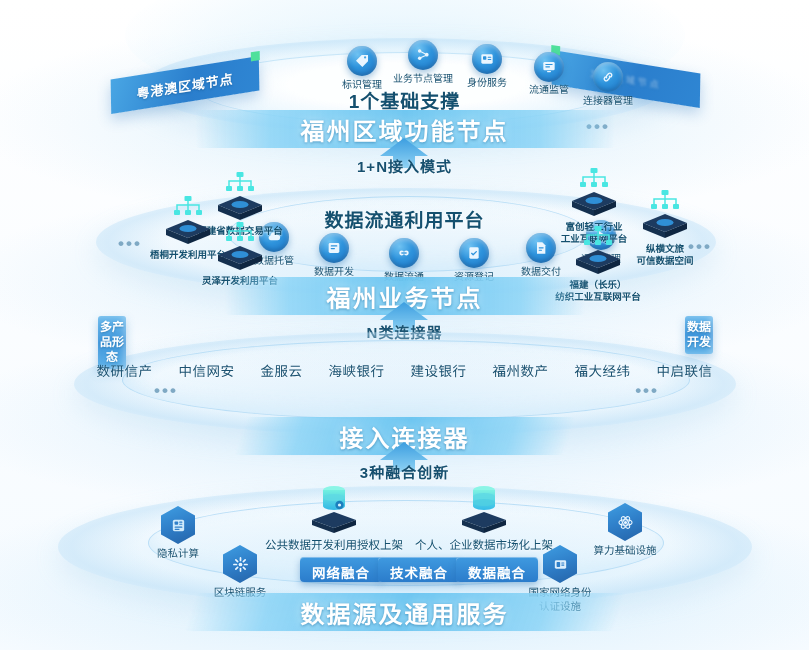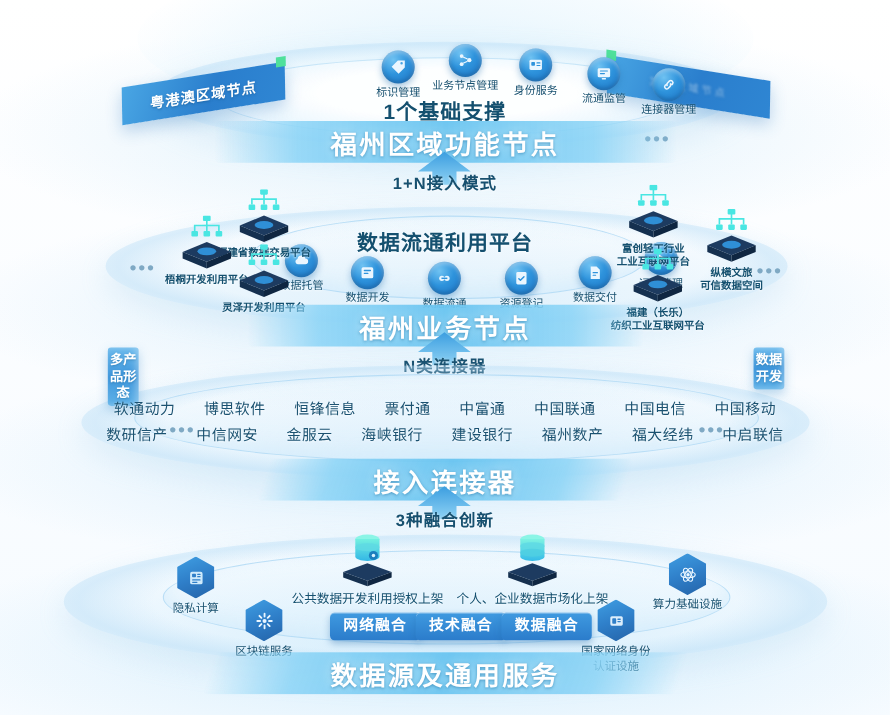--- a/index.html
+++ b/index.html
@@ -102,21 +102,21 @@
   
   .corp-wrap{position:absolute;left:50%;transform:translateX(-50%);width:620px;text-align:center;}
   .corp-row{display:flex;justify-content:center;gap:26px;margin:4px 0;}
   .corp{font-size:13.5px;color:#1b5271;letter-spacing:.5px;white-space:nowrap;
      text-shadow:0 1px 2px rgba(255,255,255,.85);}
 
   
   .pill{position:absolute;height:25px;padding:0 12px;border-radius:4px;
      background:linear-gradient(180deg,#3f9ae0 0%,#2b7ccb 100%);
      color:#fff;font-size:13.5px;font-weight:bold;letter-spacing:1px;
-     display:flex;align-items:flex-start;justify-content:center;
+     display:flex;align-items:flex-end;justify-content:center;
      box-shadow:0 3px 7px rgba(35,104,170,.38), inset 0 1px 0 rgba(255,255,255,.35);
      white-space:nowrap;}
 
   
   .ribbon{position:absolute;width:28px;padding:4px 0;border-radius:3px;
      background:linear-gradient(180deg,#6ab9ec 0%,#3f97dc 50%,#5fb2e8 100%);
      color:#fff;font-size:12px;font-weight:bold;line-height:1.25;text-align:center;
      box-shadow:0 4px 10px rgba(60,140,200,.35), inset -3px 0 6px rgba(255,255,255,.30);
      text-shadow:0 1px 2px rgba(20,90,140,.45);}
   .ribbon span{display:block;}
@@ -190,21 +190,21 @@
       <svg viewBox="0 0 24 24">
           <rect x="3.5" y="5" width="17" height="14" rx="2"></rect>
           <rect x="6" y="8" width="5" height="5" rx="1" fill="#2e93dc"></rect>
           <rect x="13" y="8.5" width="5.5" height="1.6" rx=".8" fill="#2e93dc"></rect>
           <rect x="13" y="12" width="5.5" height="1.6" rx=".8" fill="#2e93dc"></rect>
         </svg>
     </div>
     <div class="cap">身份服务</div>
   </div>
 
-  <div class="rnode" style="left:549px;top:52px;">
+  <div class="rnode" style="left:549px;top:52px;font-family:Liberation Mono, monospace;">
     <div class="disc">
       <svg viewBox="0 0 24 24">
           <rect x="3.5" y="4.5" width="17" height="12.5" rx="2"></rect>
           <rect x="9" y="18" width="6" height="1.8" rx=".9"></rect>
           <rect x="6.5" y="7.5" width="11" height="1.6" rx=".8" fill="#2e93dc"></rect>
           <rect x="6.5" y="11" width="7" height="1.6" rx=".8" fill="#2e93dc"></rect>
         </svg>
     </div>
     <div class="cap">流通监管</div>
   </div>
@@ -481,30 +481,20 @@
     <span>多产品形态</span>
   </div>
   <div class="ribbon" style="right:96px;top:316px;">
     <span>数据开发</span>
   </div>
 
   <div class="ellipsis" style="left:154px;top:382px;">•••</div>
   <div class="ellipsis" style="right:150px;top:382px;">•••</div>
 
   <div class="corp-wrap" style="top:356px;">
-    <div class="corp-row">
-      <span class="corp">软通动力</span>
-      <span class="corp">博思软件</span>
-      <span class="corp">恒锋信息</span>
-      <span class="corp">票付通</span>
-      <span class="corp">中富通</span>
-      <span class="corp">中国联通</span>
-      <span class="corp">中国电信</span>
-      <span class="corp">中国移动</span>
-    </div>
     <div class="corp-row">
       <span class="corp">数研信产</span>
       <span class="corp">中信网安</span>
       <span class="corp">金服云</span>
       <span class="corp">海峡银行</span>
       <span class="corp">建设银行</span>
       <span class="corp">福州数产</span>
       <span class="corp">福大经纬</span>
       <span class="corp">中启联信</span>
     </div>

